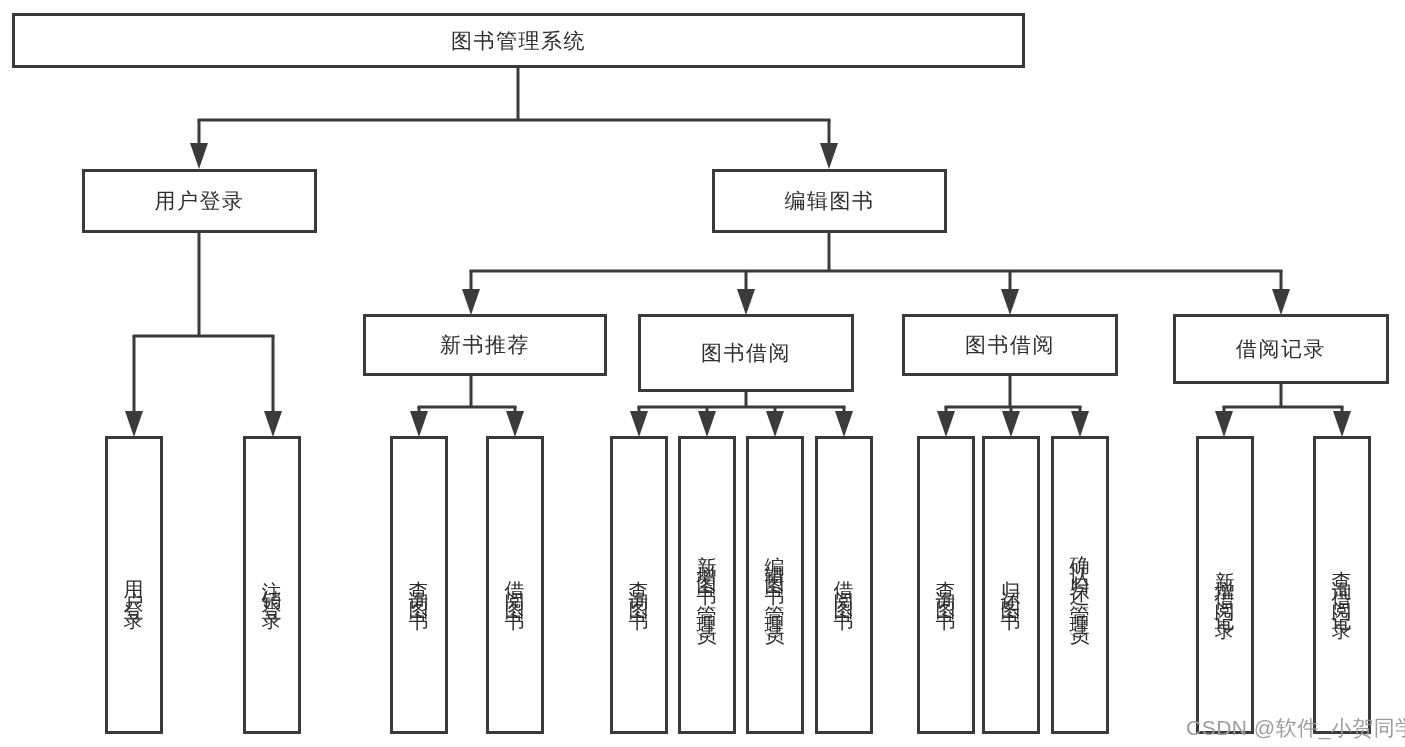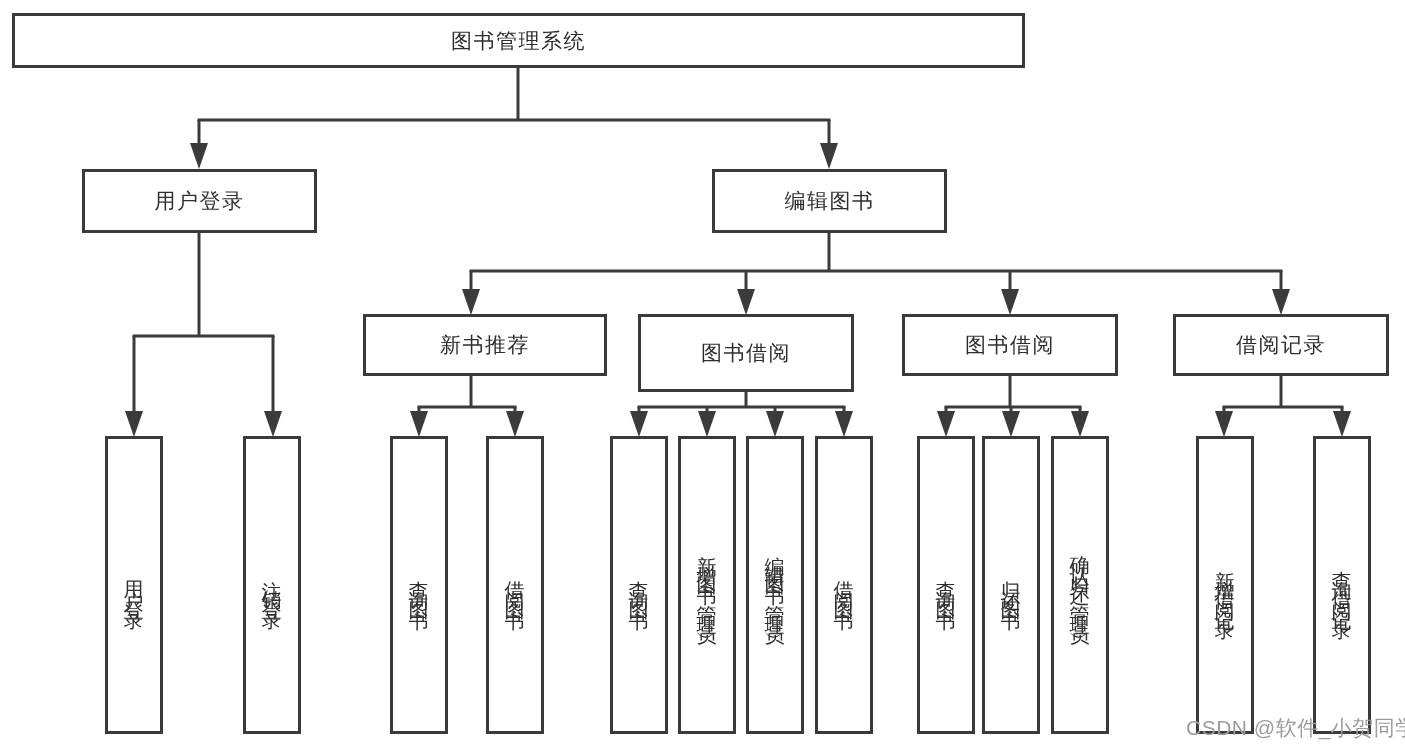--- a/index.html
+++ b/index.html
@@ -139,21 +139,21 @@
 
   <div class="box h" style="left:363px;top:314px;width:244px;height:62px">
     <span class="lbl">新书推荐</span>
   </div>
   <div class="box h" style="left:638px;top:314px;width:216px;height:78px">
     <span class="lbl">图书借阅</span>
   </div>
   <div class="box h" style="left:902px;top:314px;width:216px;height:62px">
     <span class="lbl">图书借阅</span>
   </div>
-  <div class="box h" style="left:1173px;top:314px;width:216px;height:62px">
+  <div class="box h" style="left:1173px;top:314px;width:216px;height:70px">
     <span class="lbl">借阅记录</span>
   </div>
 
   <div class="box v" style="left:105px;top:436px;width:58px;height:298px">
     <span class="lbl">用户登录</span>
   </div>
   <div class="box v" style="left:243px;top:436px;width:58px;height:298px">
     <span class="lbl">注销登录</span>
   </div>
 

